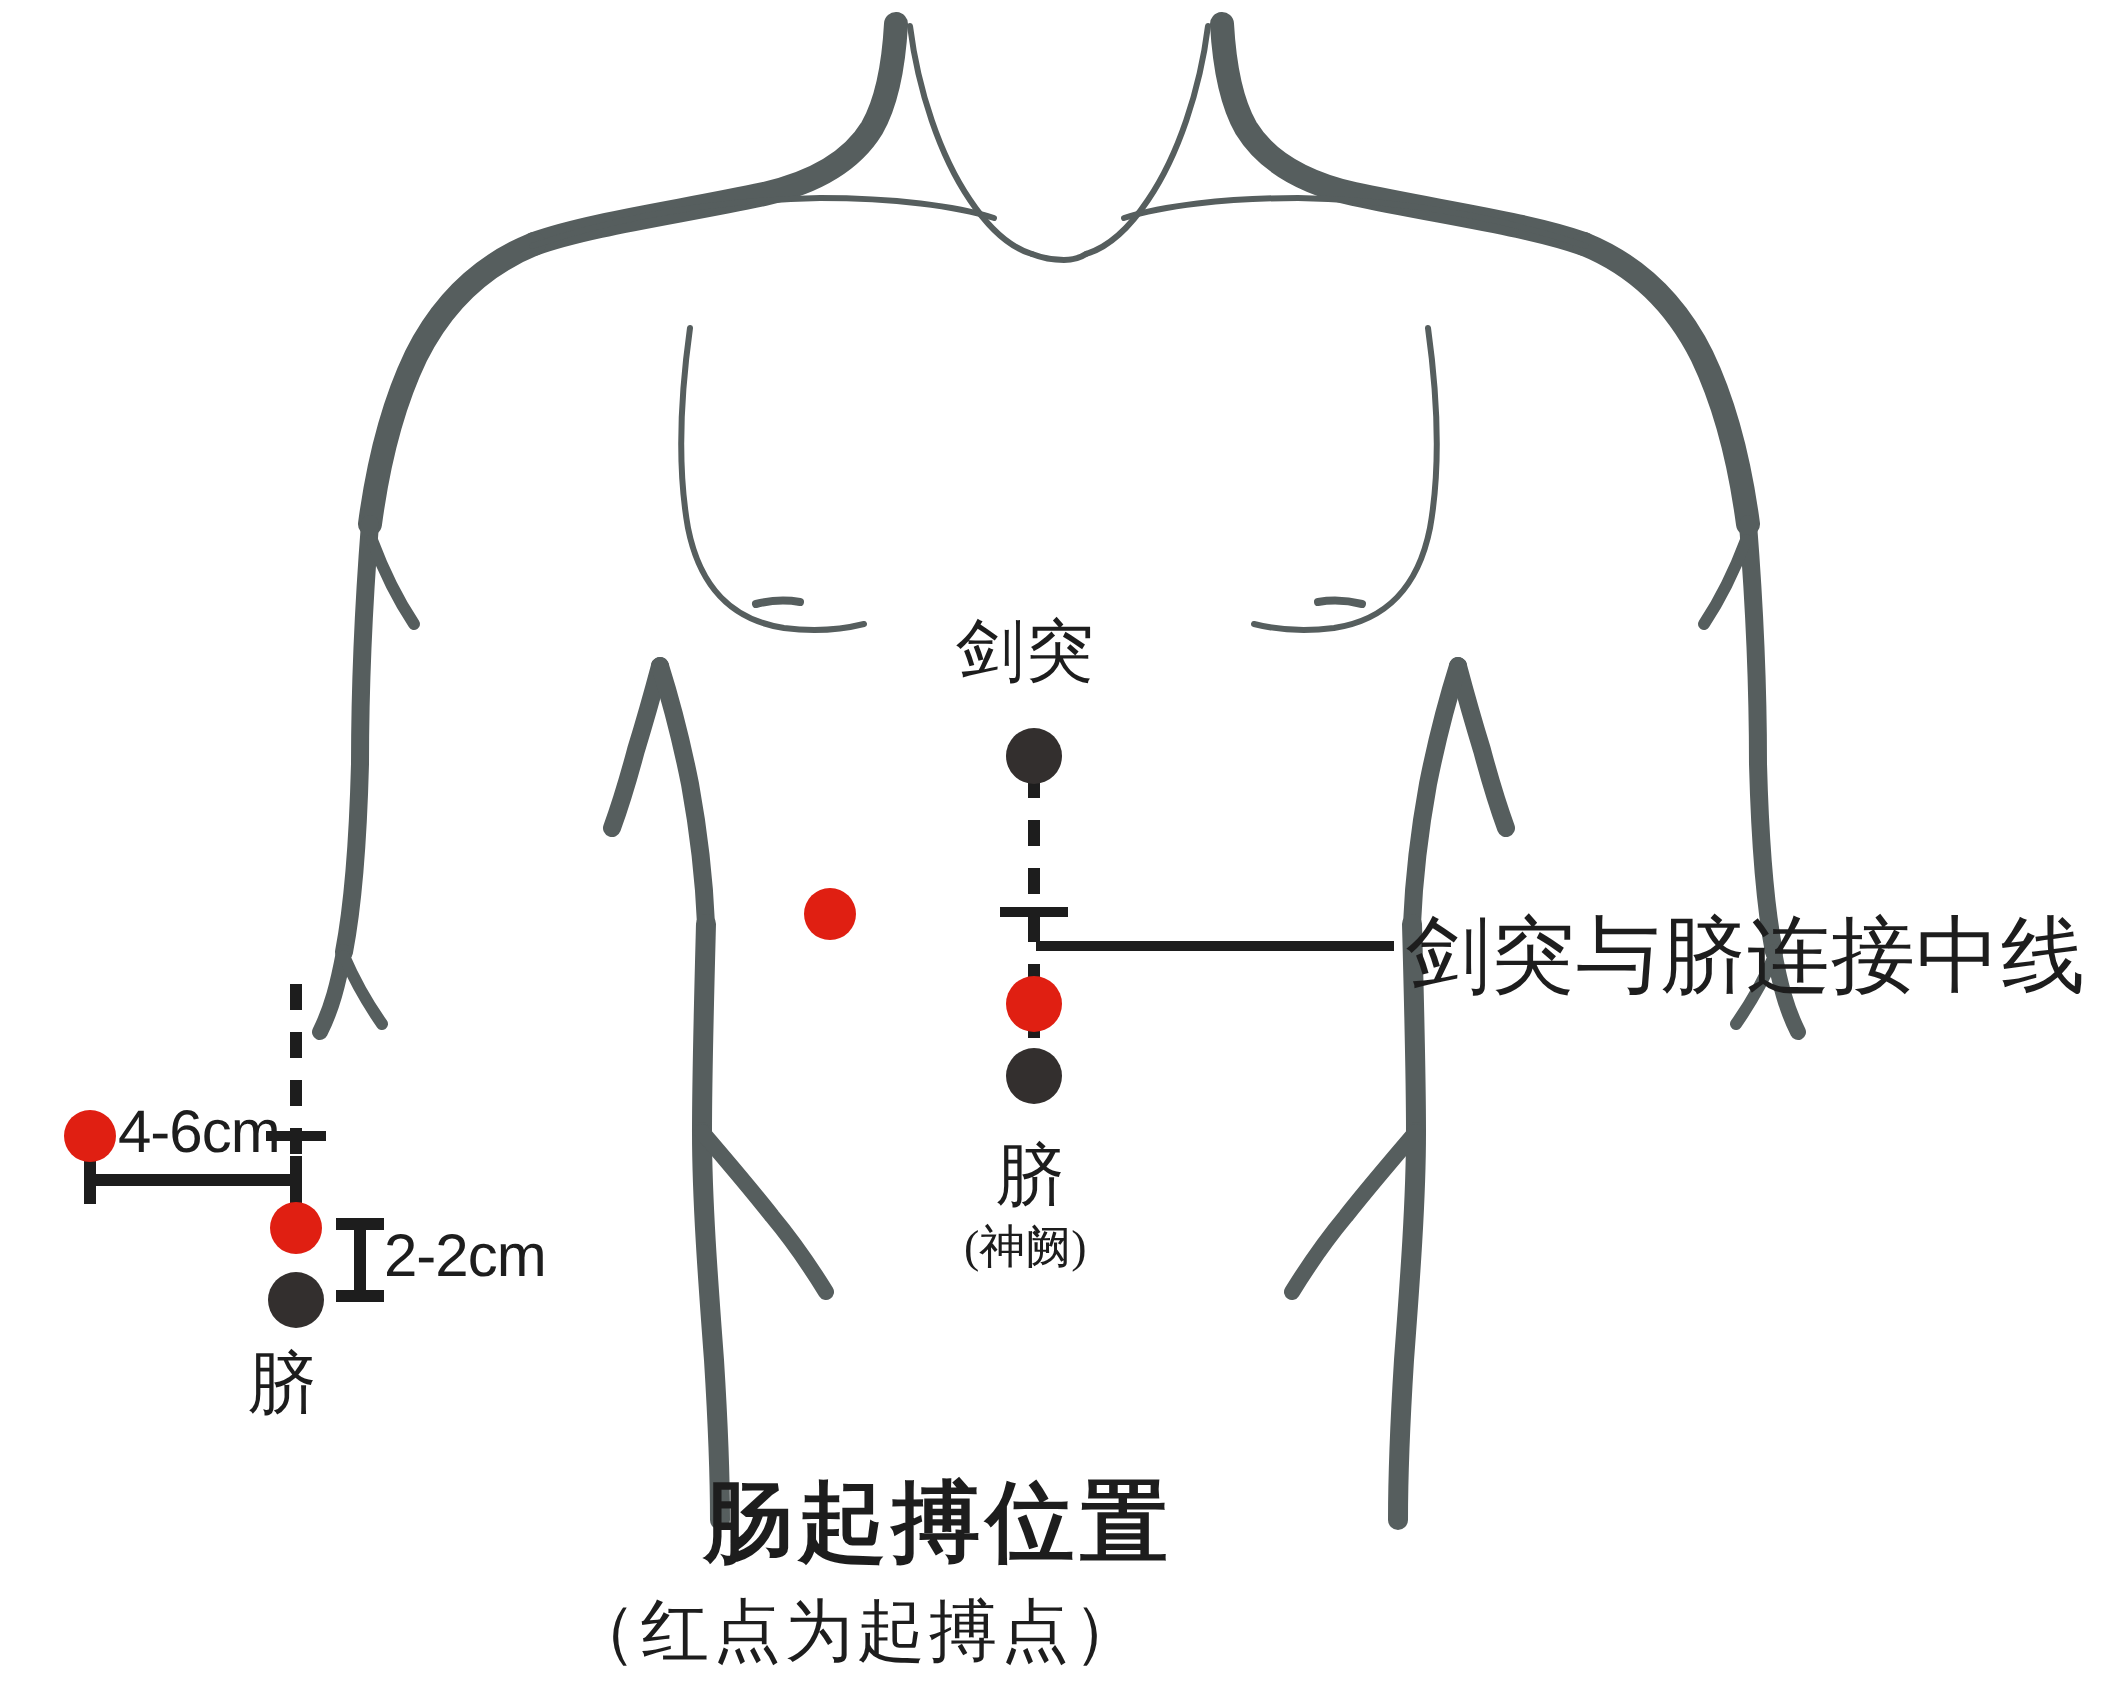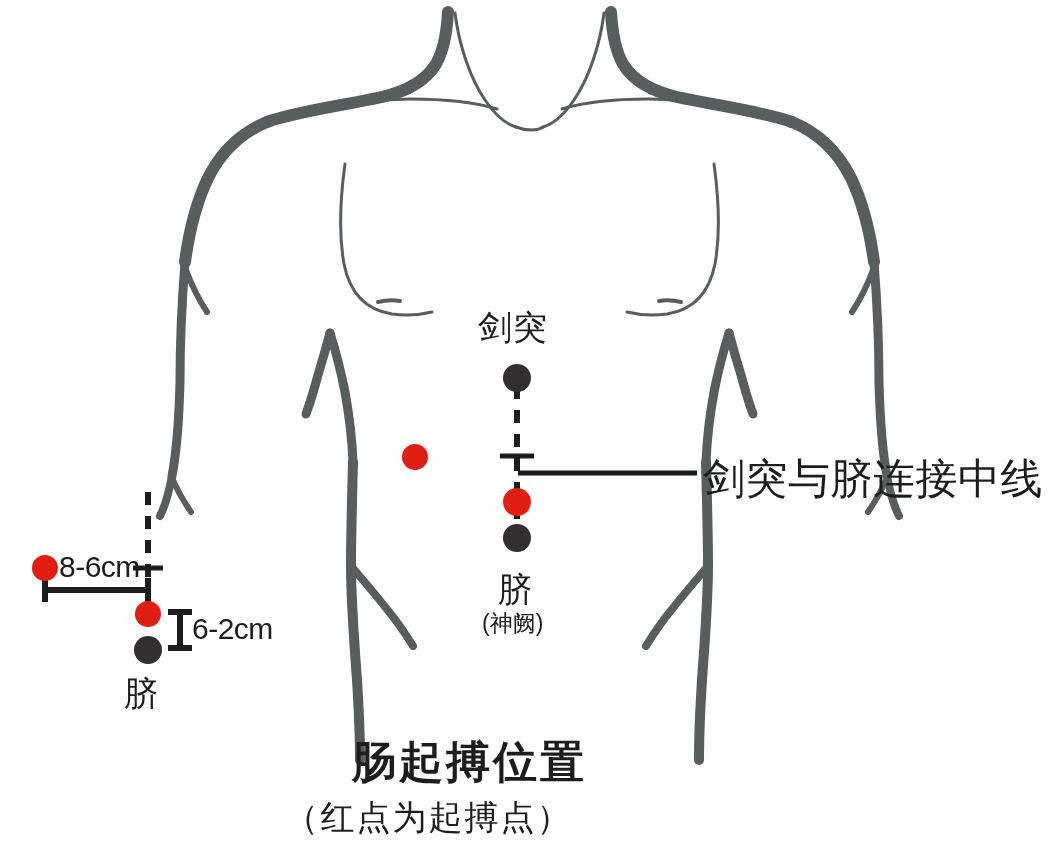--- a/index.html
+++ b/index.html
@@ -5,21 +5,21 @@
   html,body{margin:0;padding:0;background:#ffffff;}
   body{
     width:1059px;height:847px;overflow:hidden;
     font-family:"Liberation Sans","DejaVu Sans",sans-serif;
     color:#1d1d1d;
     position:relative;
   }
   #stage{position:relative;width:1059px;height:847px;}
   #art{position:absolute;left:0;top:0;width:1059px;height:847px;}
   .lbl{position:absolute;white-space:nowrap;line-height:1;color:#1d1d1d;}
-  .cjk{font-family:Liberation Sans, sans-serif;}
+  .cjk{font-family:Liberation Serif, serif;}
   .t-xiphoid{left:478px;top:310px;font-size:34px;letter-spacing:1px;}
   .t-navel{left:498px;top:572px;font-size:34px;letter-spacing:1px;}
   .t-navel-sub{left:482px;top:612px;font-size:23px;letter-spacing:0px;}
   .t-midline{left:703px;top:458px;font-size:42px;letter-spacing:0.5px;}
   .t-46{left:59px;top:552px;font-size:30px;letter-spacing:-0.5px;}
   .t-12{left:192px;top:614px;font-size:30px;letter-spacing:-0.5px;}
   .t-navel2{left:124px;top:676px;font-size:34px;letter-spacing:1px;}
   .t-title{left:0;top:740px;width:939px;text-align:center;font-size:44px;font-weight:bold;letter-spacing:3px;}
   .t-sub{left:0;top:800px;width:857px;text-align:center;font-size:34px;letter-spacing:2px;}
 </style>
@@ -122,23 +122,23 @@
   </svg>
 
   <div class="lbl cjk t-xiphoid">剑突</div>
 
   <div class="lbl cjk t-navel">脐</div>
 
   <div class="lbl cjk t-navel-sub">(神阙)</div>
 
   <div class="lbl cjk t-midline">剑突与脐连接中线</div>
 
-  <div class="lbl t-46">8-6cm</div>
+  <div class="lbl t-46">4-6cm</div>
 
-  <div class="lbl t-12">6-2cm</div>
+  <div class="lbl t-12">2-2cm</div>
 
   <div class="lbl cjk t-navel2">脐</div>
 
   <div class="lbl cjk t-title">肠起搏位置</div>
 
   <div class="lbl cjk t-sub">（红点为起搏点）</div>
 
 </div>
 
 </body></html>

